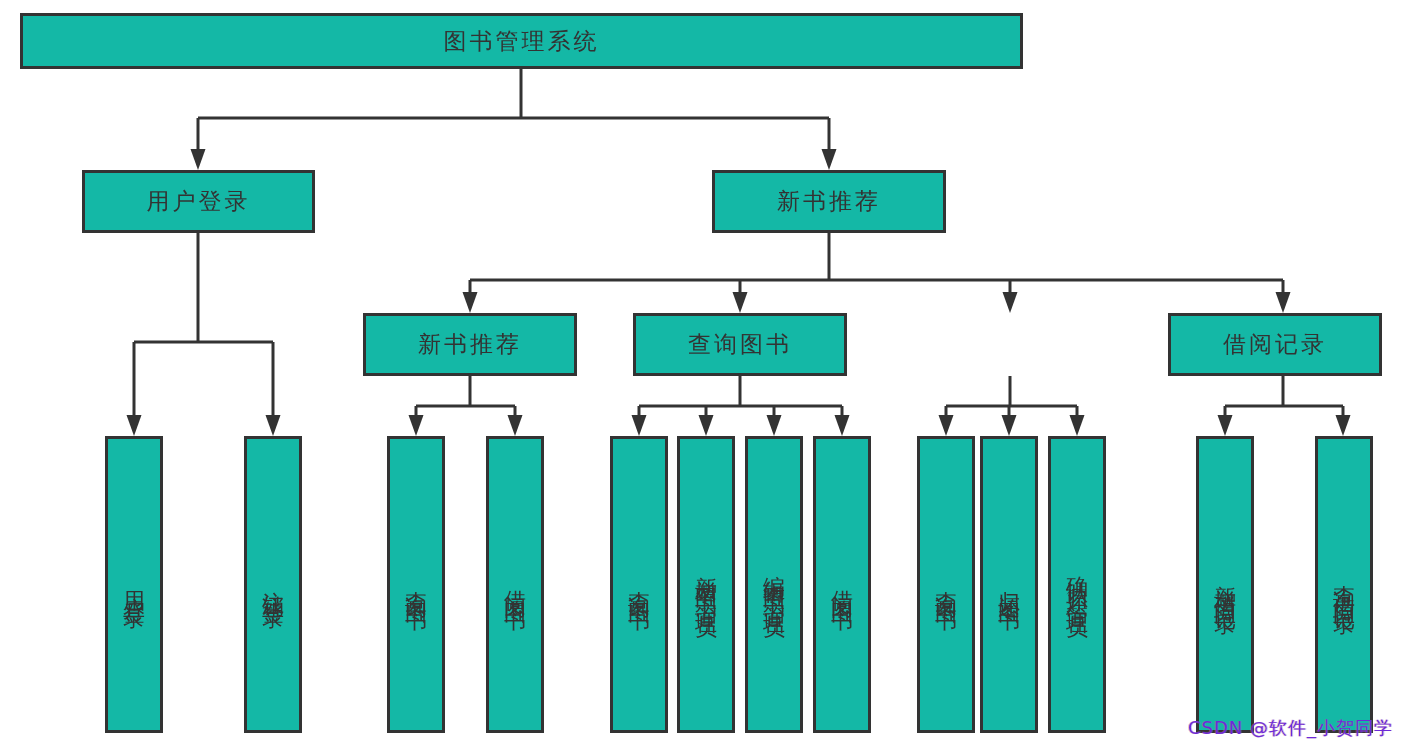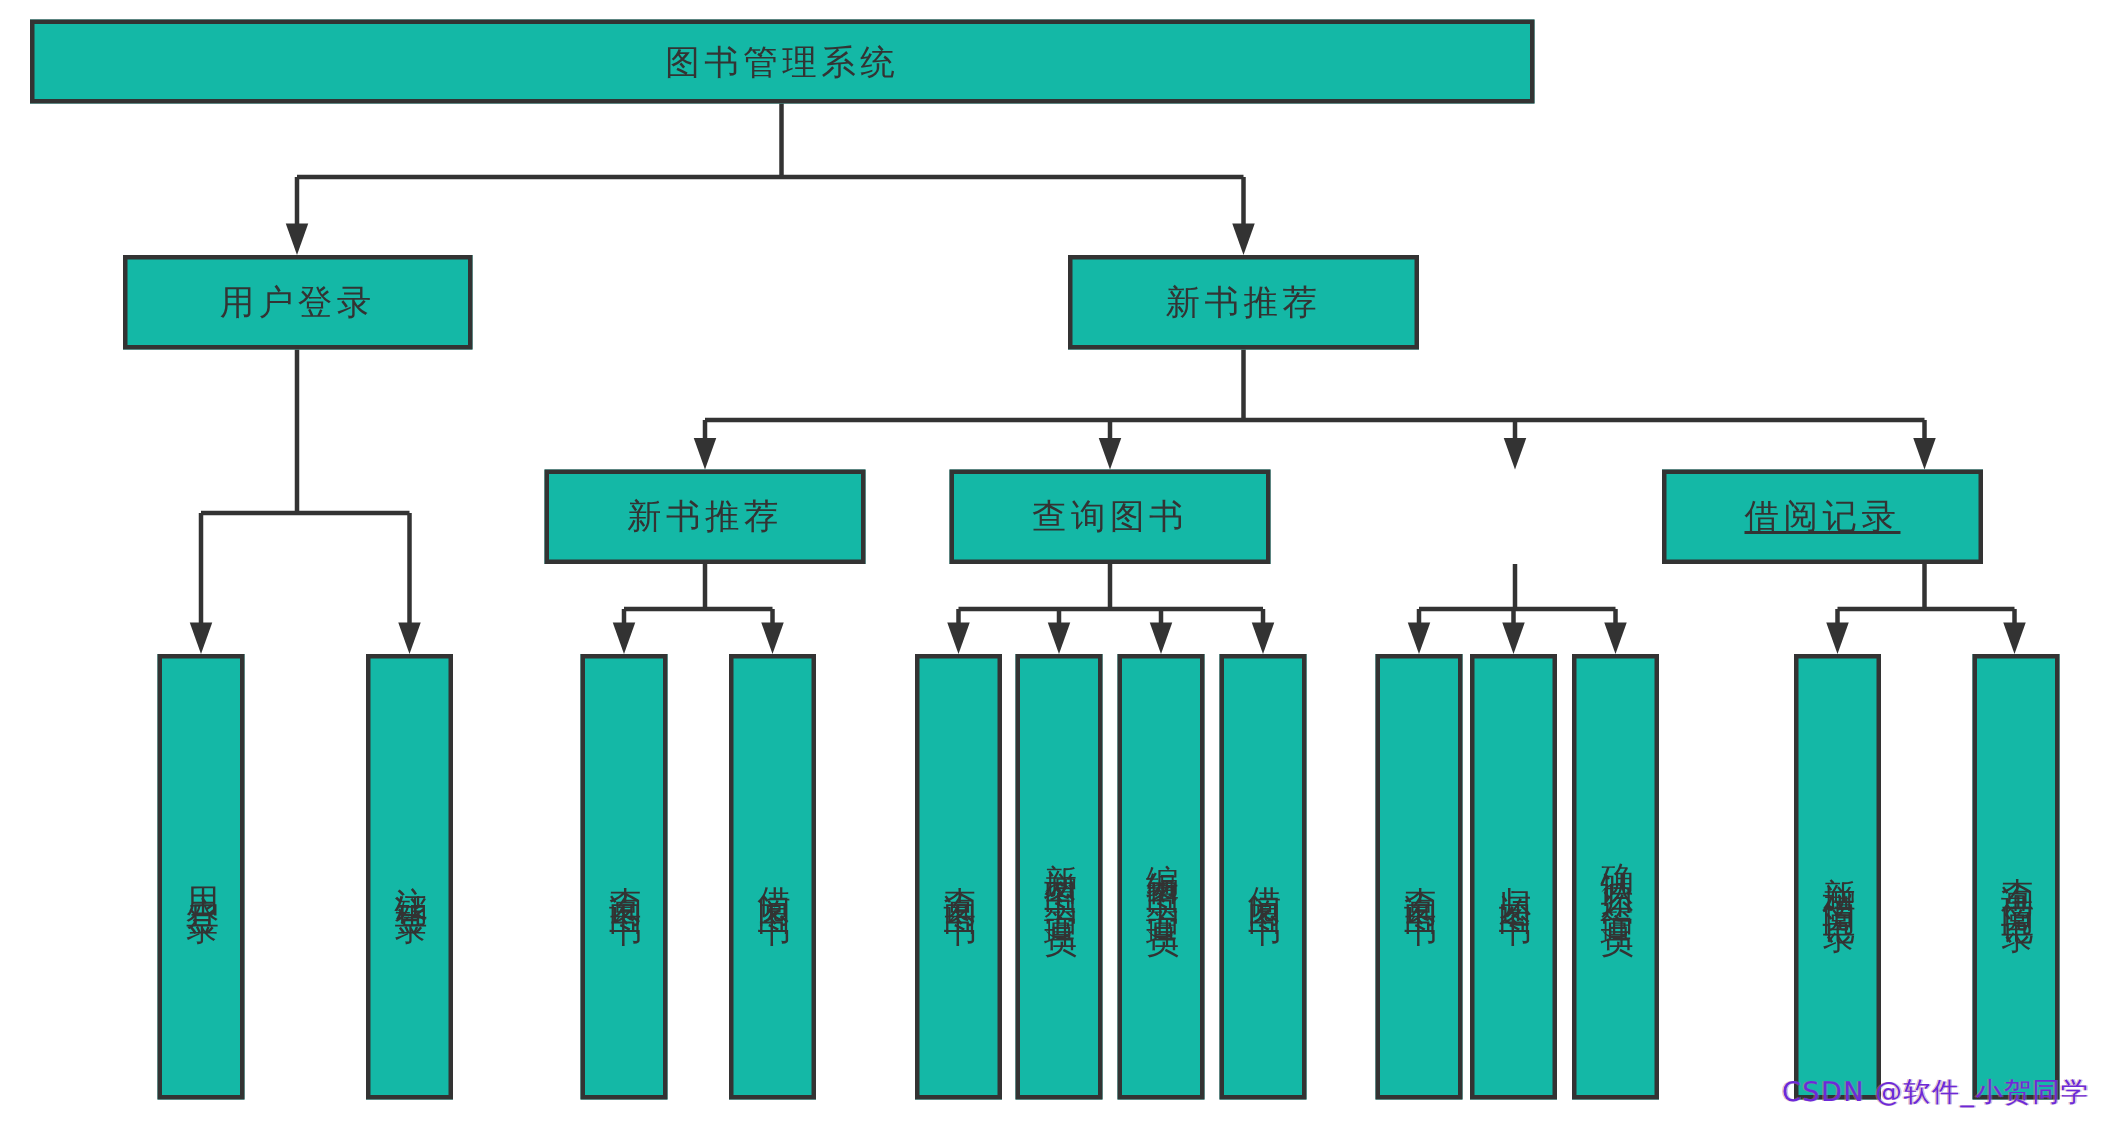--- a/index.html
+++ b/index.html
@@ -38,21 +38,21 @@
     text-align: center;
     white-space: nowrap;
   }
   .node-root   { left: 20px;  top: 13px;  width: 1003px; height: 56px; }
   .node-l2a    { left: 82px;  top: 170px; width: 233px;  height: 63px; }
   .node-l2b    { left: 712px; top: 170px; width: 234px;  height: 63px; }
   .node-l3     { top: 313px;  height: 63px; width: 214px; }
   .l3-1 { left: 363px; }
   .l3-2 { left: 633px; }
   .l3-3 { left: 903px; }
-  .l3-4 { left: 1108px; text-decoration: underline; }
+  .l3-4 { left: 1168px; }
   .leaf {
     top: 436px;
     width: 58px;
     height: 297px;
     writing-mode: vertical-rl;
     text-orientation: mixed;
     font-size: 22px;
     letter-spacing: 6px;
     line-height: 1;
     white-space: nowrap;

